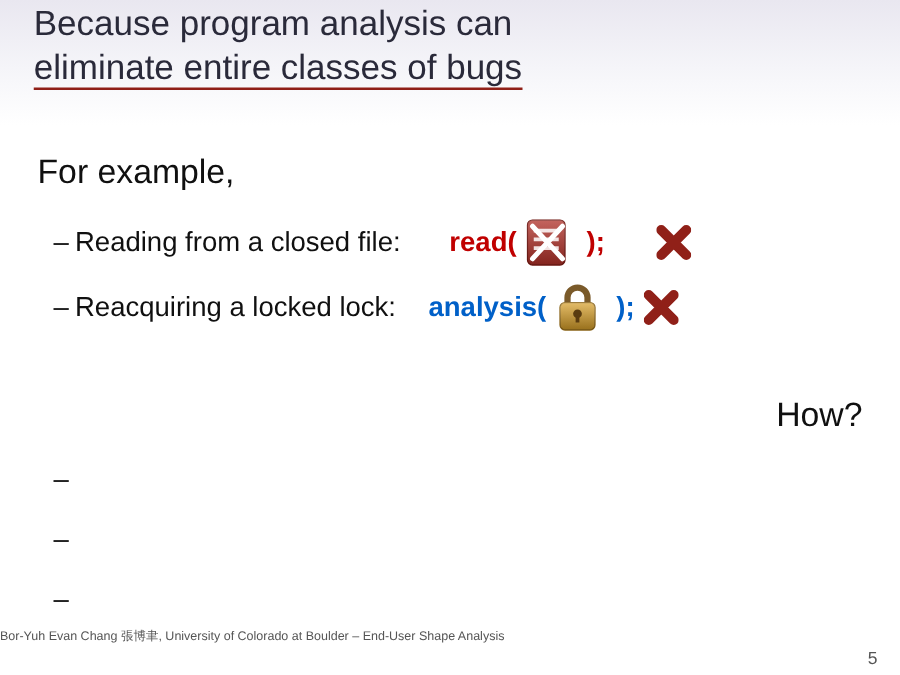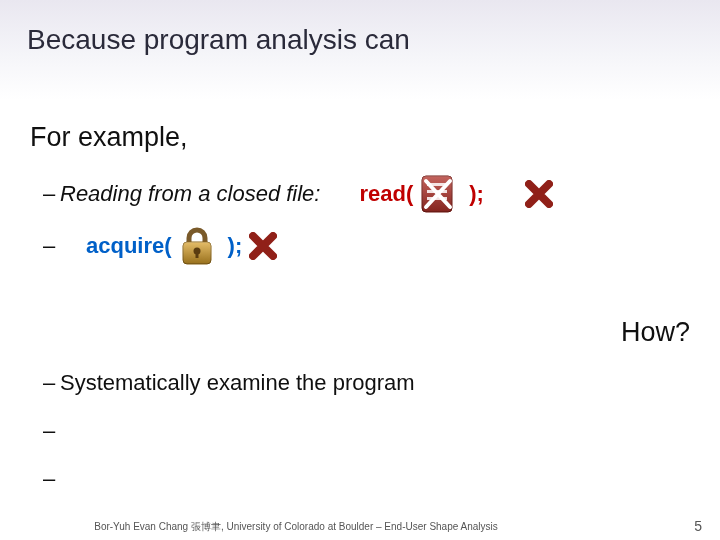--- a/index.html
+++ b/index.html
@@ -12,21 +12,21 @@
     overflow: hidden;
     position: relative;
   }
   .header-band {
     position: absolute;
     top: 0; left: 0;
     width: 720px;
     height: 100px;
     background: linear-gradient(180deg, #e9e7f0 0%, #f5f5f9 55%, #ffffff 100%);
     box-sizing: border-box;
-    padding: 22px 0 0 27px;
+    padding: 1px 0 0 27px;
   }
   .title {
     font-size: 28px;
     line-height: 1.25;
     color: #2a2a3a;
   }
   .title .u {
     border-bottom: 2px solid #902018;
     padding-bottom: 1px;
   }
@@ -50,21 +50,20 @@
     height: 50px;
     margin: 2px 0 2px 8px;
   }
   .dash {
     width: 22px;
     font-size: 22px;
     text-align: center;
   }
   .desc {
     flex: 0 0 auto;
-    font-style: italic;
   }
   .code-call {
     font-weight: bold;
     padding-left: 6px;
   }
   .rightbits {
     display: flex;
     align-items: center;
   }
   .red { color: #c00000; }
@@ -78,24 +77,24 @@
     justify-content: center;
   }
   .howlist .line {
     display: flex;
     align-items: center;
     margin: 22px 0 22px 8px;
     font-size: 22px;
   }
   .footer {
     position: absolute;
-    bottom: 6px;
+    bottom: 24px;
     left: 0;
     width: 592px;
-    text-align: center;
+    text-align: left;
     font-size: 10px;
     color: #555;
   }
   .pagenum {
     position: absolute;
     bottom: 6px;
     right: 18px;
     font-size: 14px;
     color: #555;
   }
@@ -104,20 +103,21 @@
     display: flex; align-items: center; justify-content: center;
     margin-left: 6px;
   }
 </style>
 </head>
 <body>
 
 <div class="header-band">
   <div class="title">
     <span>Because program analysis can</span><br>
+    <span class="u">eliminate entire classes of bugs</span>
   </div>
 </div>
 
 <div class="body-area">
 
   <div class="section-label">For example,</div>
 
   <div class="example-line">
     <span class="dash">–</span>
     <span class="desc">Reading from a closed file:</span>
@@ -143,22 +143,23 @@
     </span>
     <span class="x-icon" style="margin-left:40px;">
       <svg width="28" height="28" viewBox="0 0 28 28">
         <path d="M4 4 L24 24 M24 4 L4 24" stroke="#902018" stroke-width="8" stroke-linecap="round"></path>
       </svg>
     </span>
   </div>
 
   <div class="example-line">
     <span class="dash">–</span>
+    <span class="desc">Reacquiring a locked lock:</span>
     <span class="rightbits" style="margin-left:20px;">
-      <span class="code-call blue">acquire(</span>
+      <span class="code-call blue">analysis(</span>
       <span class="icon-slot">
         <svg width="44" height="44" viewBox="0 0 44 44">
           <path d="M14 20 v-6 a8 8 0 0 1 16 0 v6" fill="none" stroke="#7a5a2a" stroke-width="5"></path>
           <rect x="8" y="18" width="28" height="22" rx="4" fill="#d9a028" stroke="#8a6418" stroke-width="1"></rect>
           <rect x="8" y="18" width="28" height="22" rx="4" fill="url(#gl)" opacity="0.3"></rect>
           <circle cx="22" cy="27" r="3.5" fill="#5a3c10"></circle>
           <rect x="20.5" y="27" width="3" height="7" fill="#5a3c10"></rect>
           <defs>
             <linearGradient id="gl" x1="0" y1="0" x2="0" y2="1">
               <stop offset="0" stop-color="#fff"></stop>
@@ -174,21 +175,20 @@
         <path d="M4 4 L24 24 M24 4 L4 24" stroke="#902018" stroke-width="8" stroke-linecap="round"></path>
       </svg>
     </span>
   </div>
 
   <div class="section-label" style="margin-top:46px;text-align:right;">How?</div>
 
   <div class="howlist">
     <div class="line">
       <span class="dash">–</span>
-      <span>Systematically examine the program</span>
     </div>
     <div class="line">
       <span class="dash">–</span>
     </div>
     <div class="line">
       <span class="dash">–</span>
     </div>
   </div>
 
 </div>

